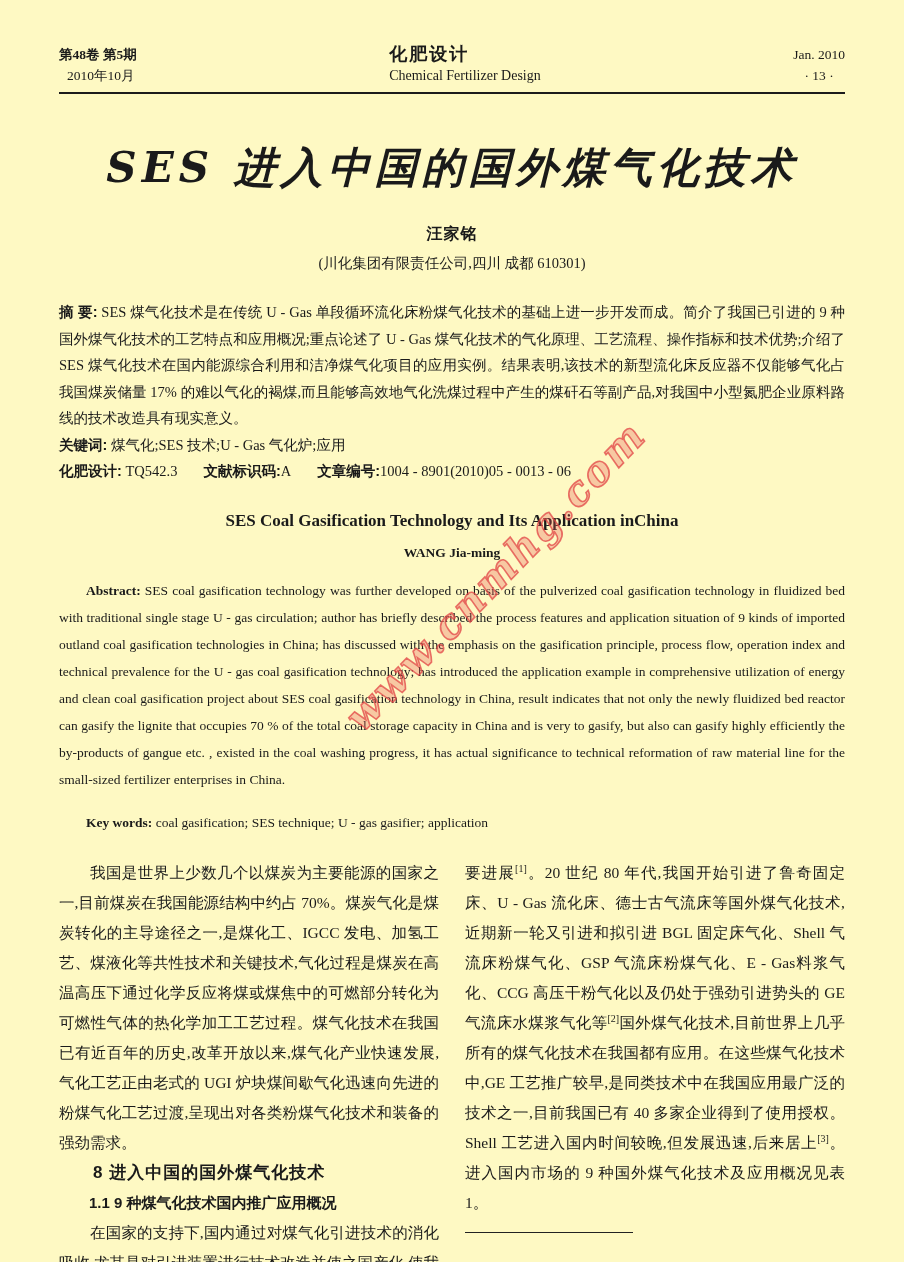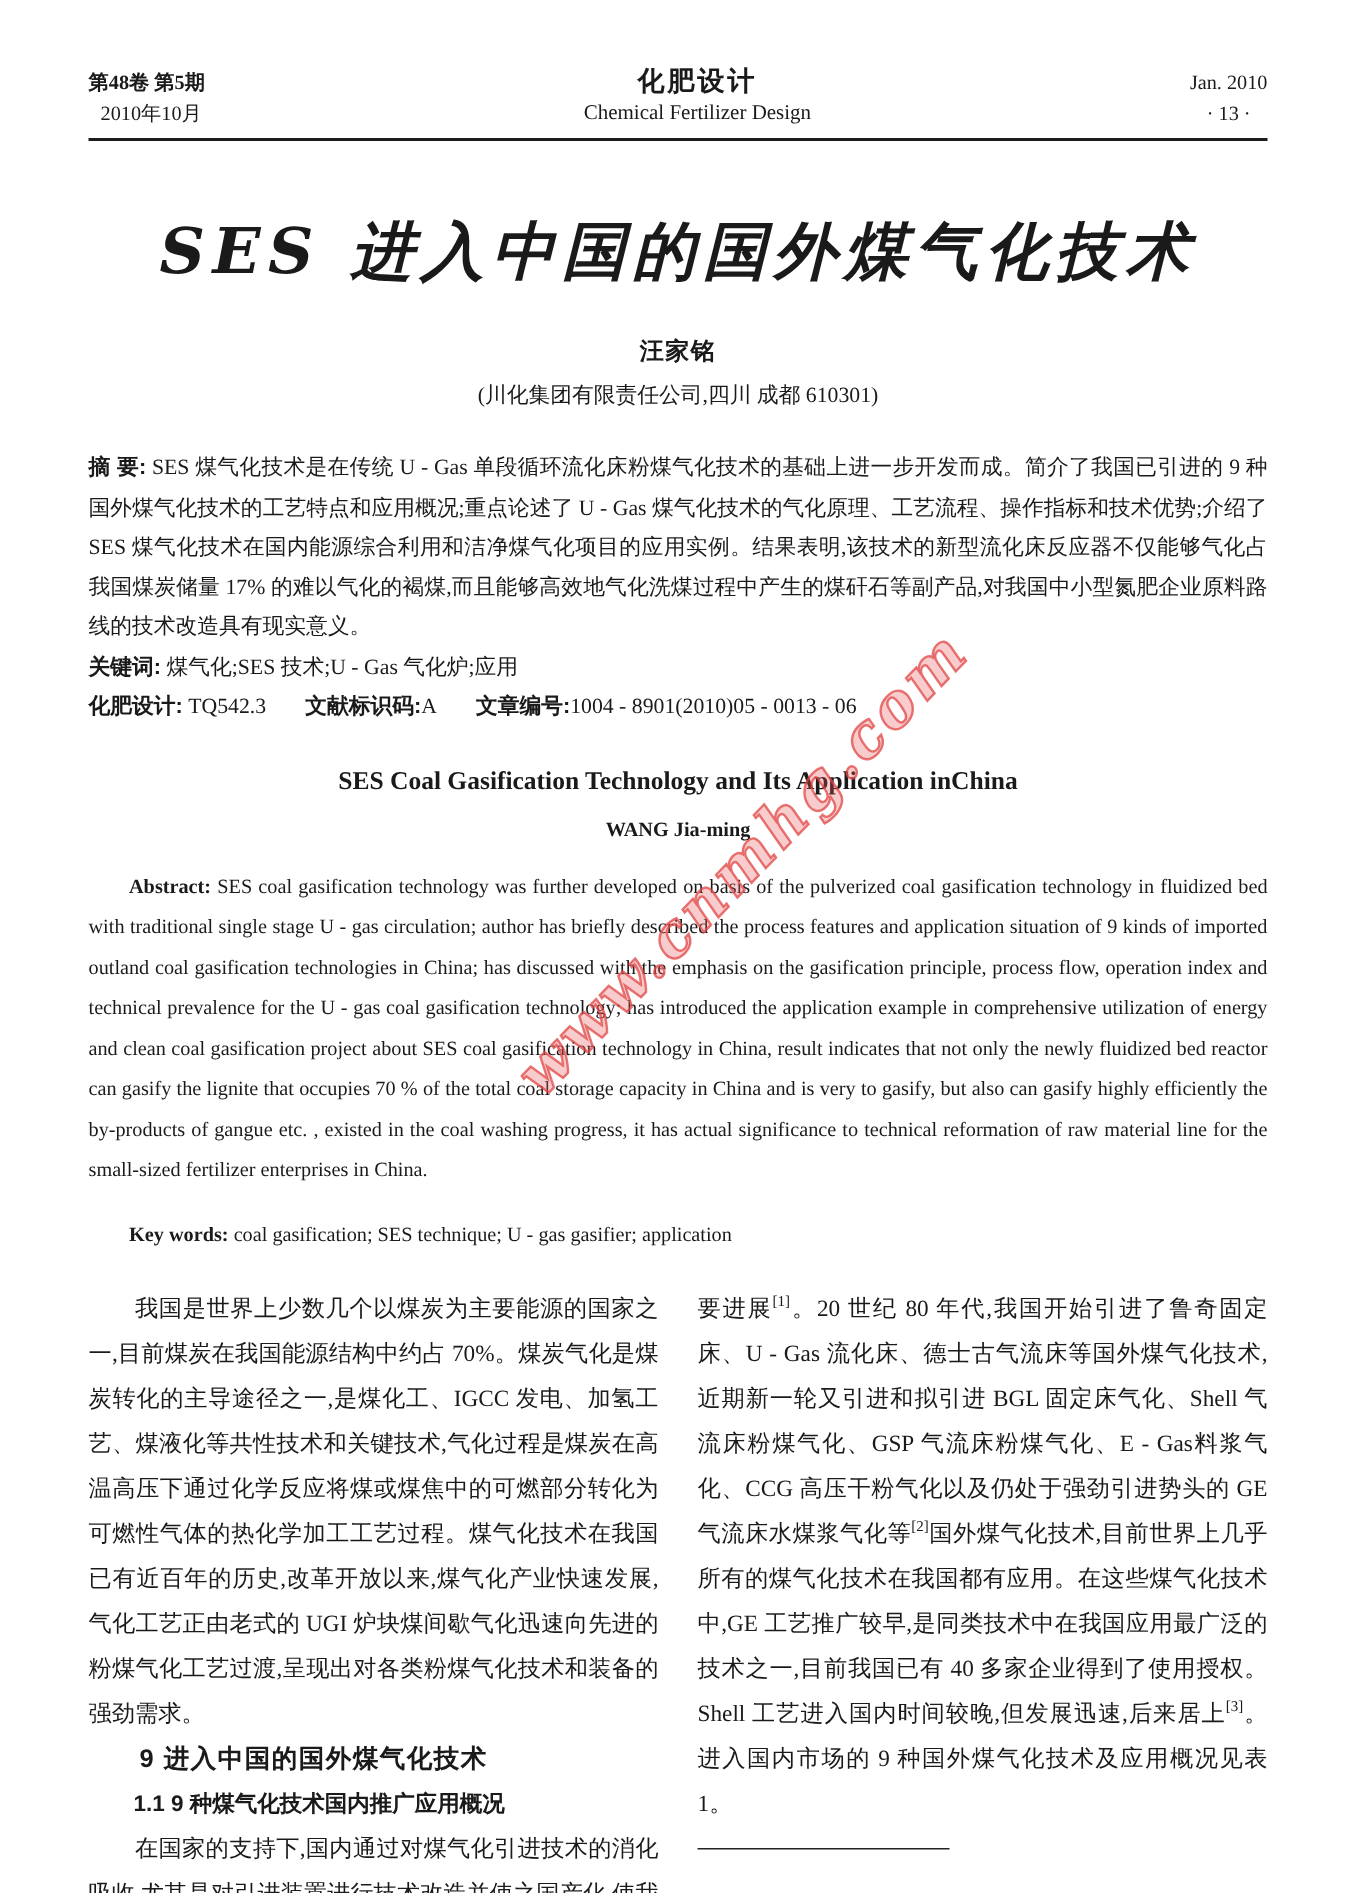--- a/index.html
+++ b/index.html
@@ -4,34 +4,34 @@
 <style>
   html,body{margin:0;padding:0;}
   body{
     background:#888;
     font-family:"Liberation Serif","DejaVu Serif",serif;
   }
   .page{
     position:relative;
     width:904px;height:1262px;
     margin:0 auto;
-    background:#ffffff;
+    background:#fef9c3;
     color:#1a1a1a;
     overflow:hidden;
     box-sizing:border-box;
     padding:44px 59px 0 59px;
   }
   
   .jheader{
     display:flex;justify-content:space-between;align-items:flex-end;
     font-size:13.5px;line-height:21px;
   }
   .hdr-left{text-align:left;font-weight:bold;}
   .hdr-left .l2{font-weight:normal;padding-left:8px;}
-  .hdr-center{text-align:center;}
+  .hdr-center{text-align:left;}
   .journal-cn{font-weight:bold;font-size:18px;letter-spacing:2px;}
   .journal-en{font-size:14px;}
   .hdr-right{text-align:center;}
   .hdr-rule{border-bottom:2px solid #1c1c1c;margin-top:6px;}
   
   .title-cn{
     margin:46px 0 0 0;
     text-align:center;
     font-size:42px;font-weight:bold;font-style:italic;
     letter-spacing:5px;
@@ -119,21 +119,21 @@
   </section>
 
   <div class="title-en">SES Coal Gasification Technology and Its Application inChina</div>
   <div class="author-en">WANG Jia-ming</div>
   <p class="abstract-en"><b>Abstract:</b> <span>SES coal gasification technology was further developed on basis of the pulverized coal gasification technology in fluidized bed with traditional single stage U - gas circulation; author has briefly described the process features and application situation of 9 kinds of imported outland coal gasification technologies in China; has discussed with the emphasis on the gasification principle, process flow, operation index and technical prevalence for the U - gas coal gasification technology; has introduced the application example in comprehensive utilization of energy and clean coal gasification project about SES coal gasification technology in China, result indicates that not only the newly fluidized bed reactor can gasify the lignite that occupies 70 % of the total coal storage capacity in China and is very to gasify, but also can gasify highly efficiently the by-products of gangue etc. , existed in the coal washing progress, it has actual significance to technical reformation of raw material line for the small-sized fertilizer enterprises in China.</span></p>
   <p class="kw-en"><b>Key words:</b> <span>coal gasification; SES technique; U - gas gasifier; application</span></p>
 
   <div class="columns">
     <div class="col">
       <p>我国是世界上少数几个以煤炭为主要能源的国家之一,目前煤炭在我国能源结构中约占 70%。煤炭气化是煤炭转化的主导途径之一,是煤化工、IGCC 发电、加氢工艺、煤液化等共性技术和关键技术,气化过程是煤炭在高温高压下通过化学反应将煤或煤焦中的可燃部分转化为可燃性气体的热化学加工工艺过程。煤气化技术在我国已有近百年的历史,改革开放以来,煤气化产业快速发展,气化工艺正由老式的 UGI 炉块煤间歇气化迅速向先进的粉煤气化工艺过渡,呈现出对各类粉煤气化技术和装备的强劲需求。</p>
-      <p class="sec-h1">9  进入中国的国外煤气化技术</p>
+      <p class="sec-h1">8  进入中国的国外煤气化技术</p>
       <p class="sec-h11">1.1  9 种煤气化技术国内推广应用概况</p>
       <p>在国家的支持下,国内通过对煤气化引进技术的消化吸收,尤其是对引进装置进行技术改造并使之国产化,使我国煤气化技术的研究开发取得了重</p>
     </div>
     <div class="col">
       <p style="text-indent:0;">要进展<sup>[1]</sup>。20 世纪 80 年代,我国开始引进了鲁奇固定床、U - Gas 流化床、德士古气流床等国外煤气化技术,近期新一轮又引进和拟引进 BGL 固定床气化、Shell 气流床粉煤气化、GSP 气流床粉煤气化、E - Gas料浆气化、CCG 高压干粉气化以及仍处于强劲引进势头的 GE 气流床水煤浆气化等<sup>[2]</sup>国外煤气化技术,目前世界上几乎所有的煤气化技术在我国都有应用。在这些煤气化技术中,GE 工艺推广较早,是同类技术中在我国应用最广泛的技术之一,目前我国已有 40 多家企业得到了使用授权。Shell 工艺进入国内时间较晚,但发展迅速,后来居上<sup>[3]</sup>。进入国内市场的 9 种国外煤气化技术及应用概况见表 1。</p>
       <div class="footnote-block">
         <div class="footnote-rule"></div>
 
       </div>
     </div>

